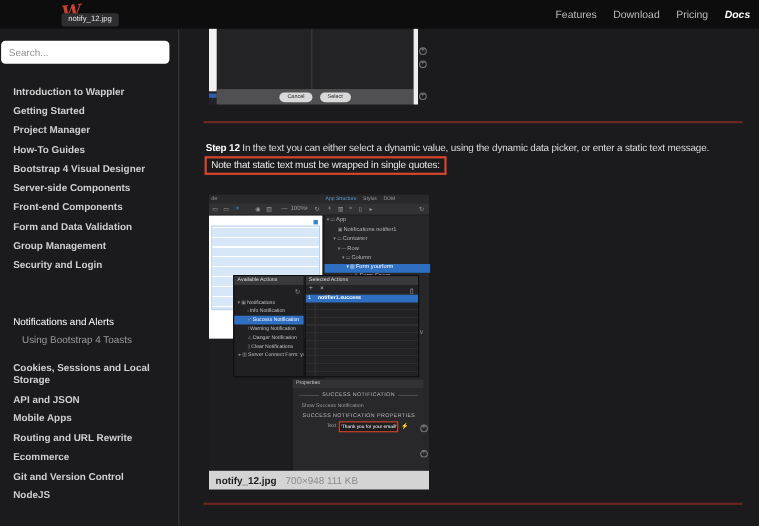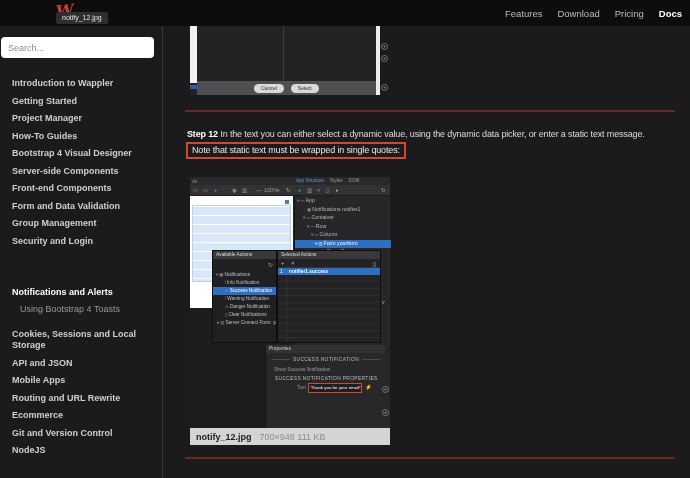--- a/index.html
+++ b/index.html
@@ -8,30 +8,30 @@
     position:relative;
     background:#1b1b1d;
     font-family:"Liberation Sans", sans-serif;
     -webkit-font-smoothing:antialiased;
   }
   
   .topbar { position:absolute; left:0; top:0; width:690px; height:26px; background:#0d0d0e; z-index:4; }
   .logo { position:absolute; left:56px; top:1px; font-family:"DejaVu Serif", serif; font-style:italic; font-weight:700; font-size:16px; color:#c8402f; transform:rotate(-6deg); }
   .topnav { position:absolute; right:8px; top:0; height:26px; display:flex; align-items:center; gap:15px; }
   .topnav .nav-link { font-size:9.5px; color:#bdbdbd; }
-  .topnav .nav-link.active { color:#ffffff; font-weight:700; }
+  .topnav .nav-link.active { color:#ffffff; font-weight:700;font-style:italic; }
   .file-tab { position:absolute; left:56px; top:12px; background:#2e2e30; color:#e6e6e6; font-size:7px; padding:2px 6px 3px; border-radius:2px; z-index:6; }
   
   .sidebar { position:absolute; left:0; top:26px; width:163px; height:452px; border-right:1px solid #3a3a3c; padding:11px 0 0 1px; }
   .search { width:153px; height:21px; border:none; border-radius:4px; background:#ffffff; font-family:"Liberation Sans",sans-serif; font-size:9px; padding:0 7px; color:#333; outline:none; display:block; }
   .search::placeholder { color:#8f8f8f; }
   .navlist { list-style:none; margin-top:20px; padding-left:11px; padding-right:6px; }
   .navlist li { font-size:9px; font-weight:600; color:#cfcfcf; line-height:11px; margin-bottom:6.5px; cursor:pointer; }
   .navlist li.section-gap { margin-top:14px; }
-  .navlist li.section-head { color:#ffffff; font-weight:700;margin-top:40px; }
+  .navlist li.section-head { color:#ffffff; font-weight:400;margin-top:40px; }
   .navlist li.sub { margin-left:8px; width:138px; }
   .navlist li.active-item { color:#ffffff; font-weight:700; }
   .navlist li.dim { color:#999999; font-weight:400; }
   .navlist li.wrap { width:132px; }
   
   .redline { position:absolute; height:2px; background:var(--hr-red,#6e2621); }
   .redline.one { left:185px; top:110px; width:490px; }
   .redline.two { left:185px; top:457px; width:490px; }
   .step-par { position:absolute; left:187px; top:127px; width:500px; font-size:9px; letter-spacing:-0.15px; color:#dcdcdc; line-height:14px; }
   .step-par b { color:#ffffff; }

